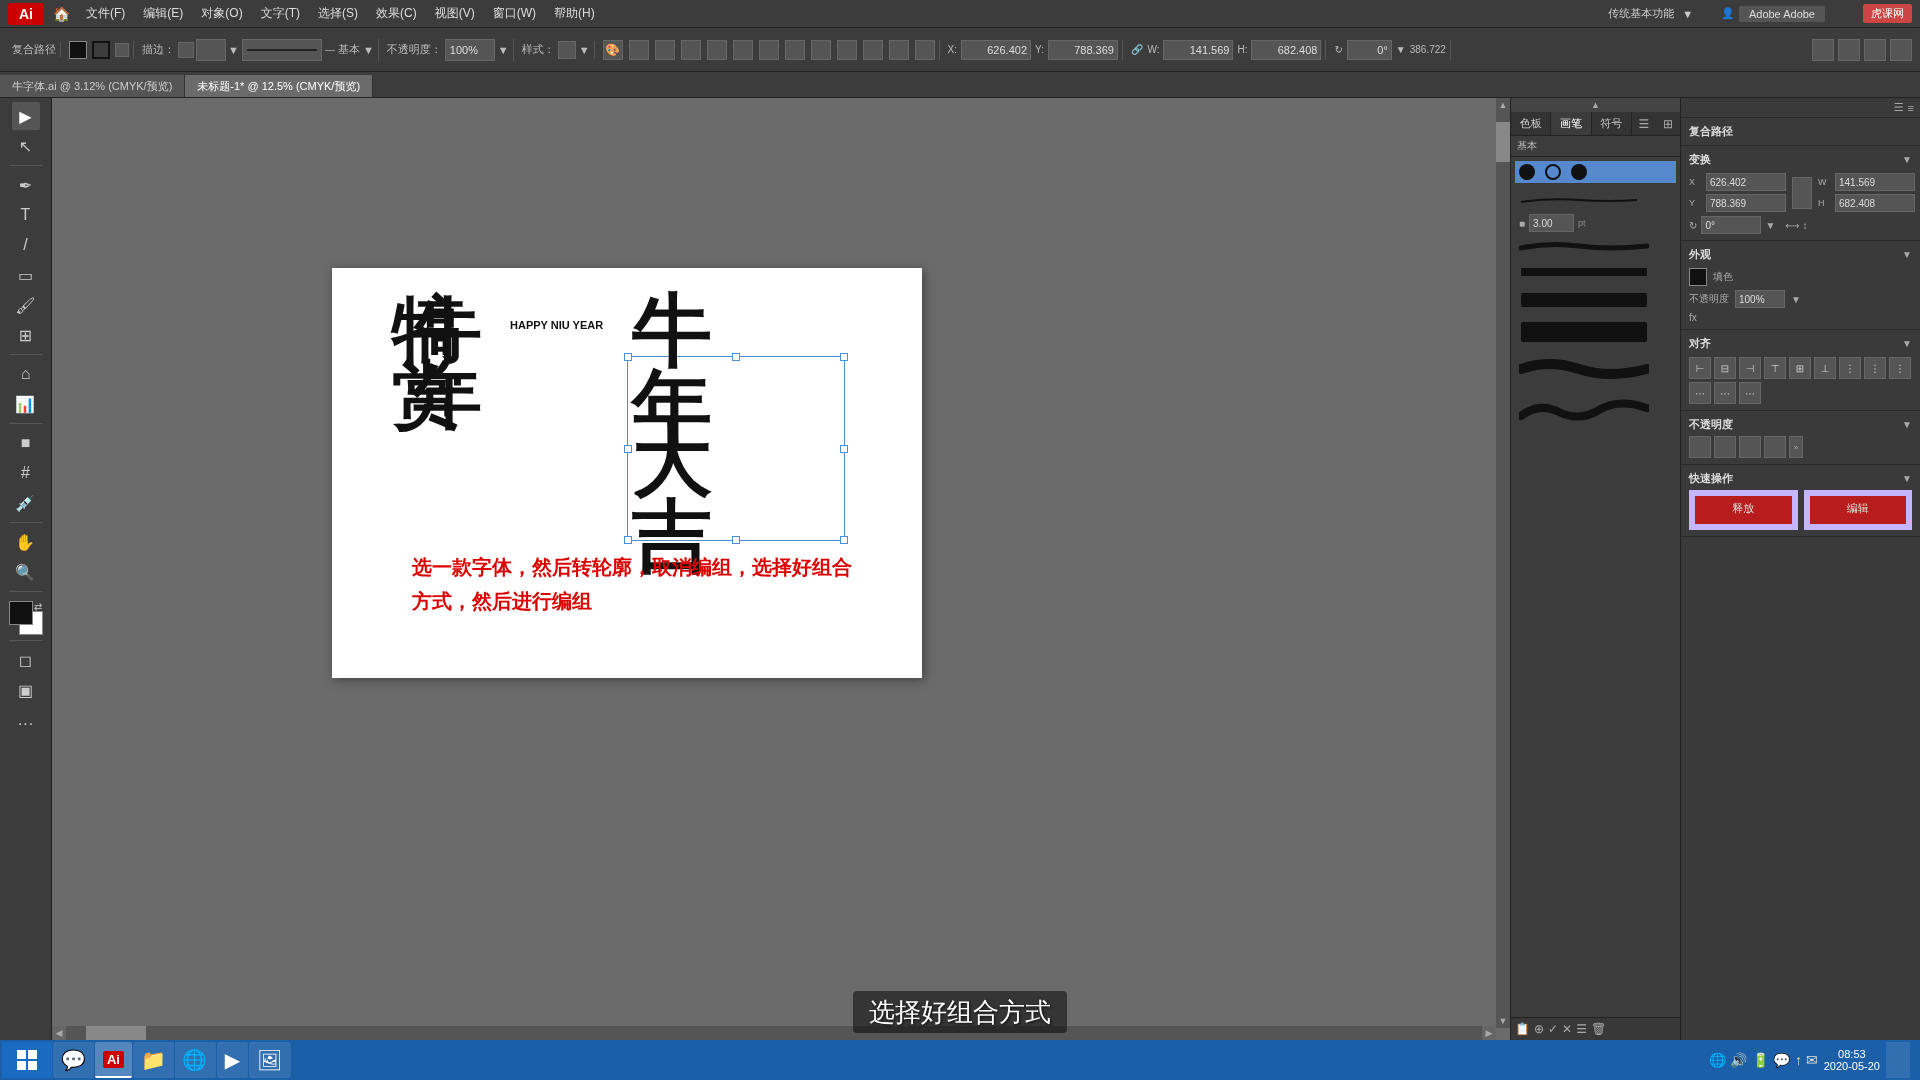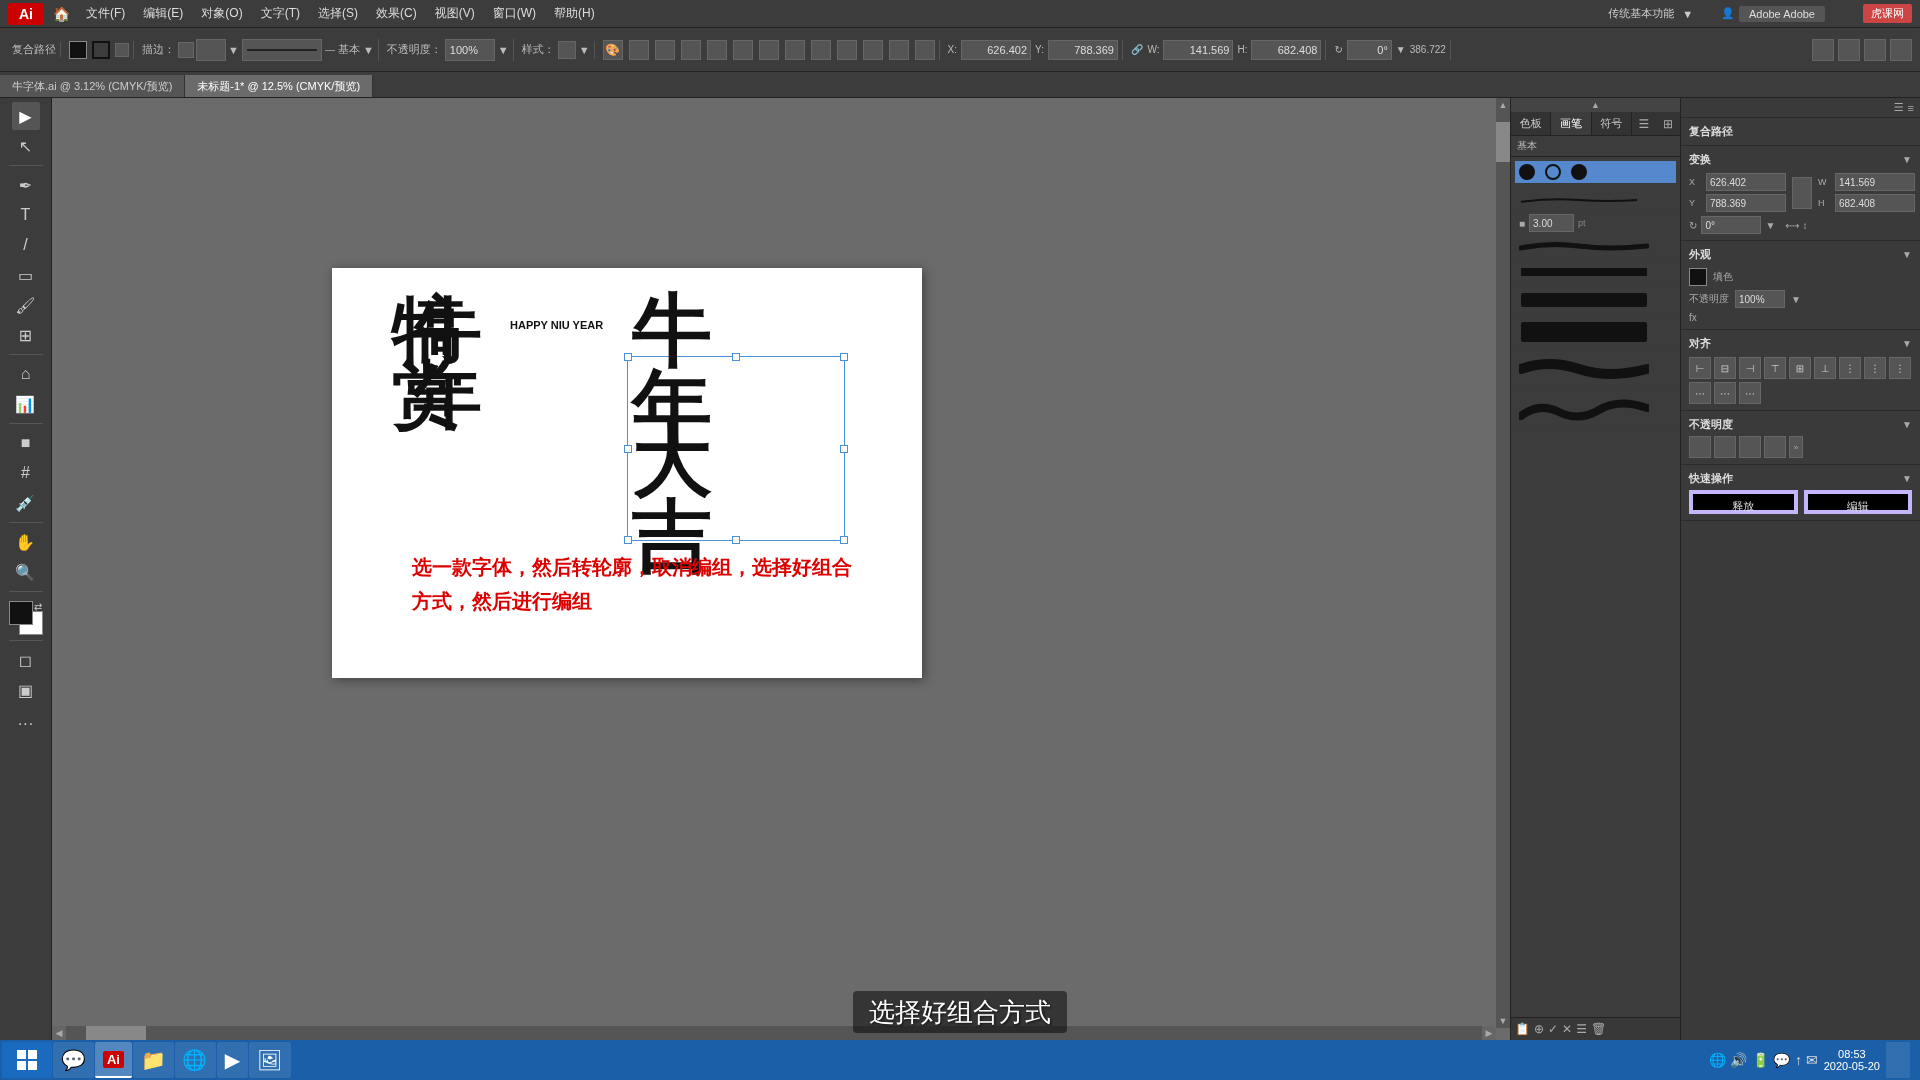--- a/index.html
+++ b/index.html
@@ -238,21 +238,21 @@
       cursor: pointer;
     }
     .prop-section-title { color: #ddd; font-size: 11px; font-weight: bold; }
     .prop-arrow { color: #aaa; font-size: 10px; }
     .prop-input {
       background: #555; border: 1px solid #666; color: #ddd; font-size: 10px;
       padding: 1px 3px; height: 18px; width: 70px;
     }
     .quick-action-row { display: flex; gap: 6px; margin-top: 4px; }
     .quick-action-btn {
-      flex: 1; height: 24px; background: #000000; border: 4px solid #c4b5fd; color: #ddd; font-size: 11px; cursor: pointer; text-align: center; line-height: 24px;
+      flex: 1; height: 40px; background: #b91c1c; border: 6px solid #c4b5fd; color: #ddd; font-size: 11px; cursor: pointer; text-align: center; line-height: 24px;
     }
 
     
     #tab-bar {
       background: #3c3c3c;
       height: 26px;
       display: flex;
       align-items: flex-end;
       border-bottom: 1px solid #222;
     }

